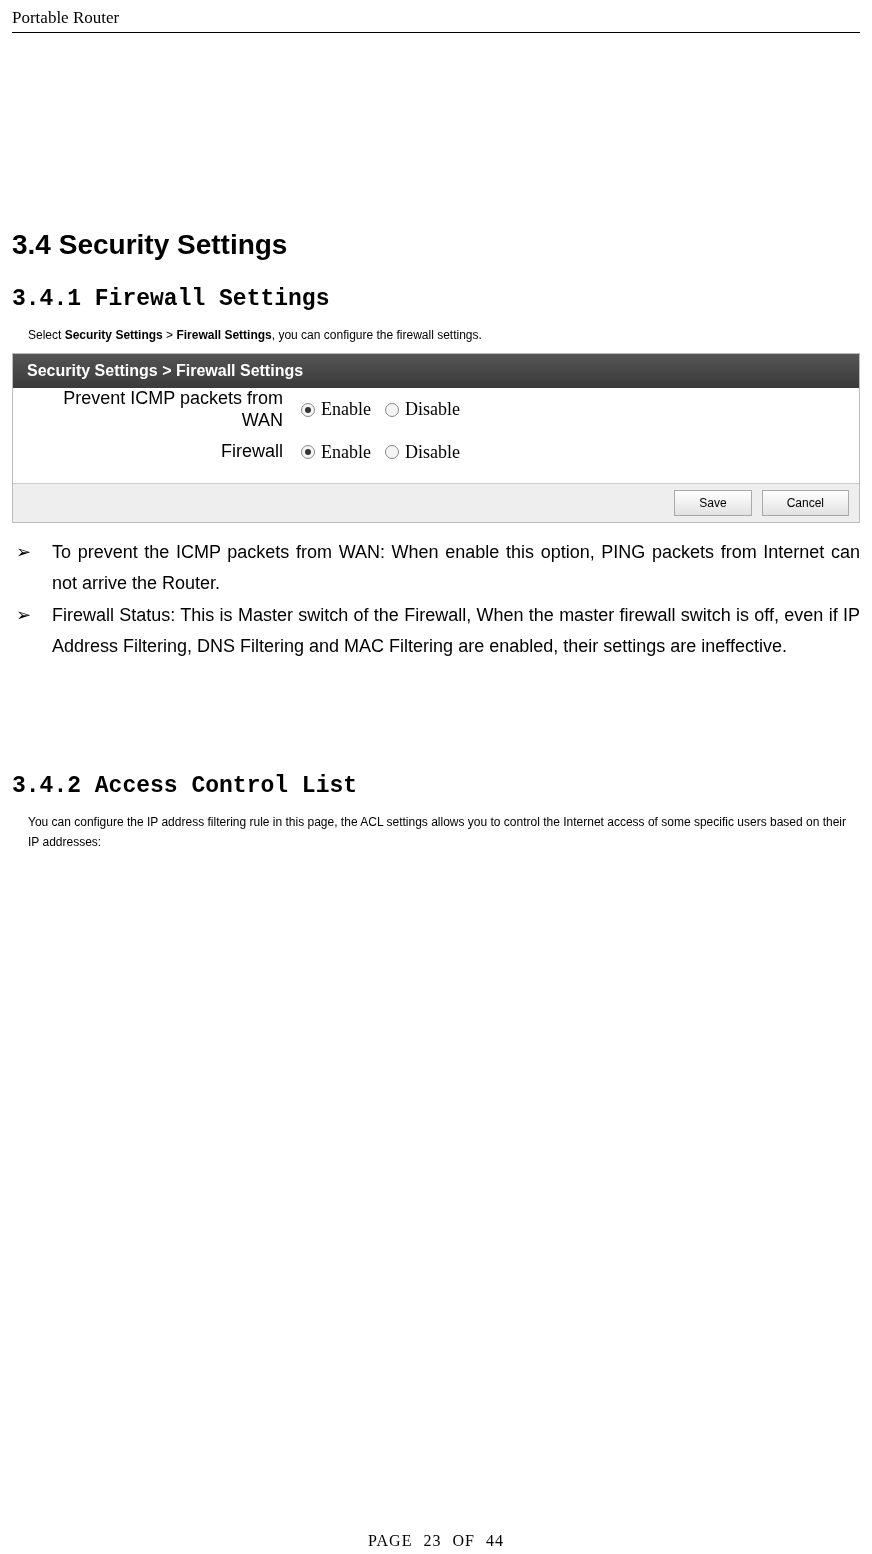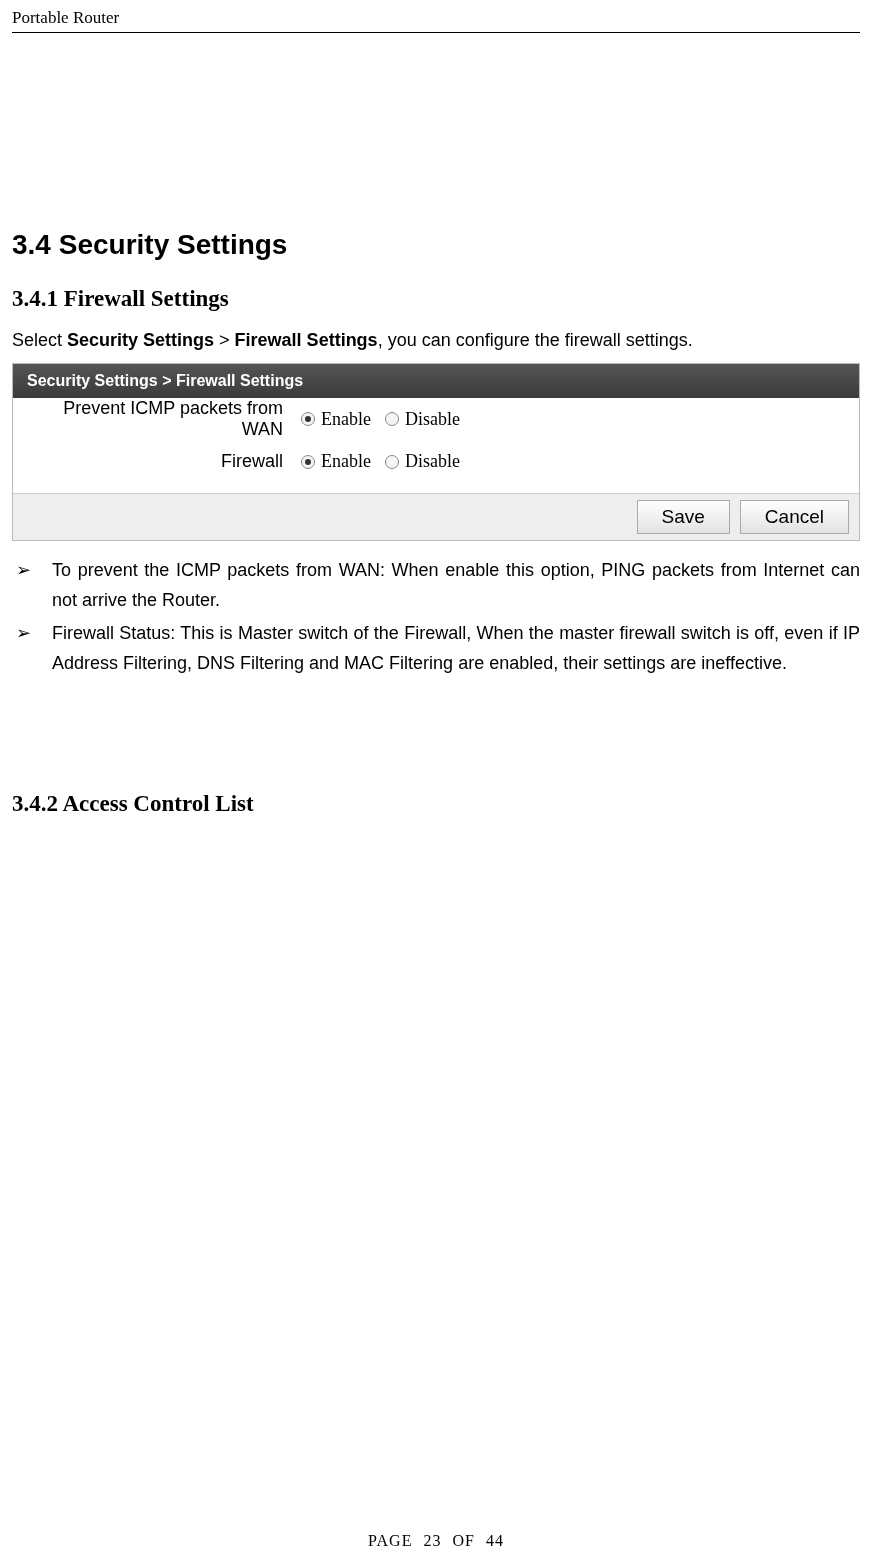--- a/index.html
+++ b/index.html
@@ -24,27 +24,28 @@
     h2.section {
       font-size: 28px;
       font-weight: bold;
       margin-bottom: 25px;
       font-family: Arial, Helvetica, sans-serif;
     }
     h3.subsection {
       font-size: 23px;
       font-weight: bold;
       margin-bottom: 14px;
-      font-family: Liberation Serif, serif;
+      font-family: Liberation Mono, monospace;
     }
     p.body-text {
-      font-size: 18px;
+      font-size: 12px;
       line-height: 1.6;
       margin-bottom: 8px;
       font-family: Arial, Helvetica, sans-serif;
+      margin-left: 16px;
     }
     .breadcrumb-bold { font-weight: bold; }
     .settings-panel {
       border: 1px solid #bbb;
       margin: 6px 8px 14px 0;
       width: 848px;
     }
     .panel-header {
       background: linear-gradient(#555, #3a3a3a);
       color: #fff;
@@ -102,21 +103,21 @@
       border-top: 1px solid #ccc;
       padding: 6px 10px;
       display: flex;
       justify-content: flex-end;
       gap: 10px;
     }
     .btn {
       background: linear-gradient(#fff, #e2e2e2);
       border: 1px solid #aaa;
       padding: 5px 24px;
-      font-size: 19px;
+      font-size: 12px;
       cursor: pointer;
       font-family: Arial, Helvetica, sans-serif;
     }
     ul.bullets {
       list-style: none;
       margin-top: 6px;
     }
     ul.bullets li {
       display: flex;
       font-size: 18px;
@@ -208,18 +209,19 @@
     <li>
       <span class="bullet-arrow">➢</span>
       <span class="bullet-text">Firewall Status: This is Master switch of the Firewall, When the master firewall switch is off, even if IP Address Filtering, DNS Filtering and MAC Filtering are enabled, their settings are ineffective.</span>
     </li>
   </ul>
 
   <div class="gap-large"></div>
 
   <h3 class="subsection">3.4.2 Access Control List</h3>
 
+  <p class="body-text">You can configure the IP address filtering rule in this page, the ACL settings allows you to control the Internet access of some specific users based on their IP addresses:</p>
 
 </div>
 
 <div class="page-footer">
   <span>PAGE  23  OF  44</span>
 </div>
 
 </body></html>

